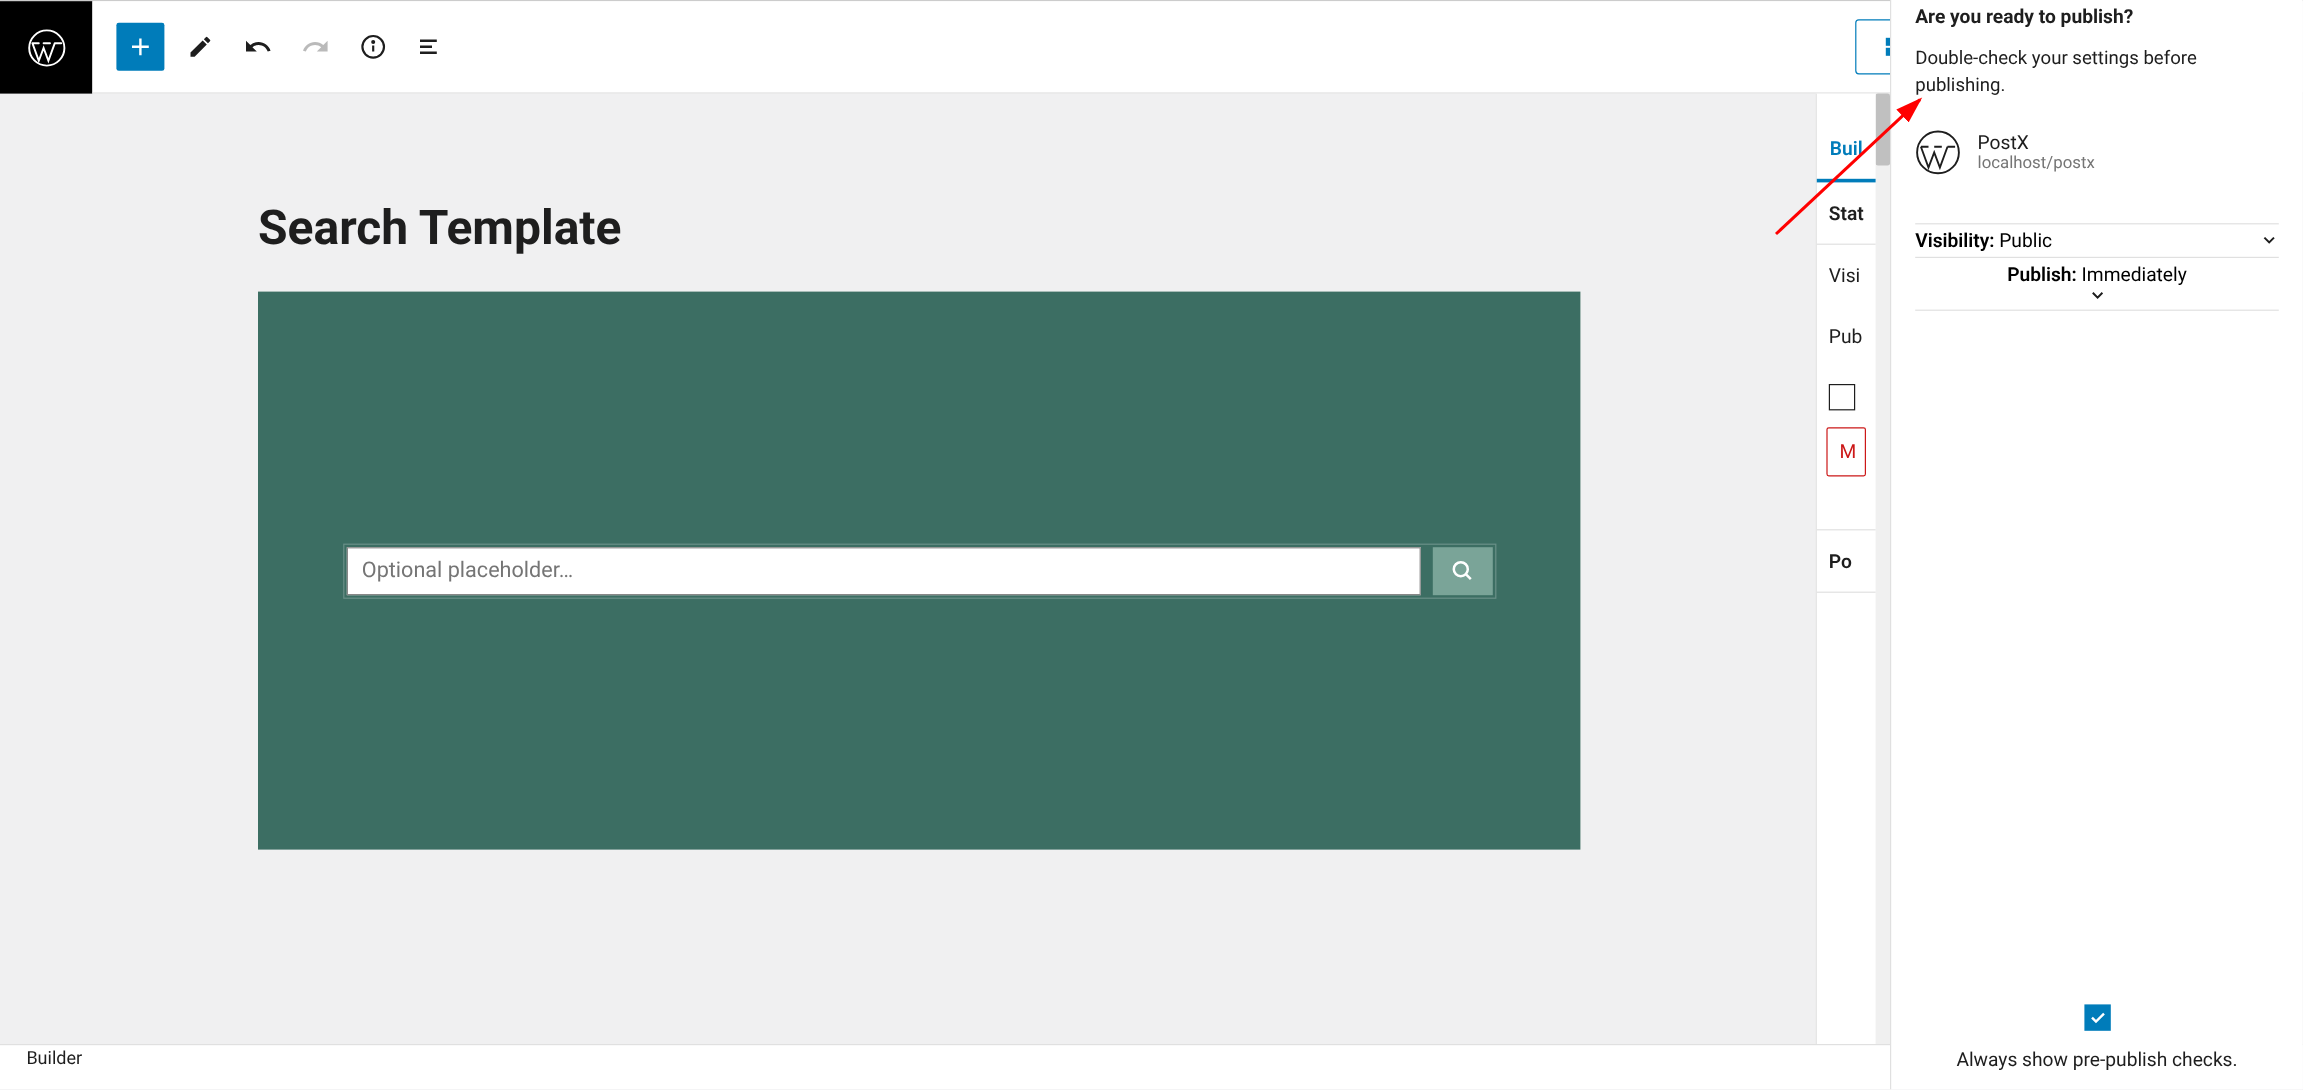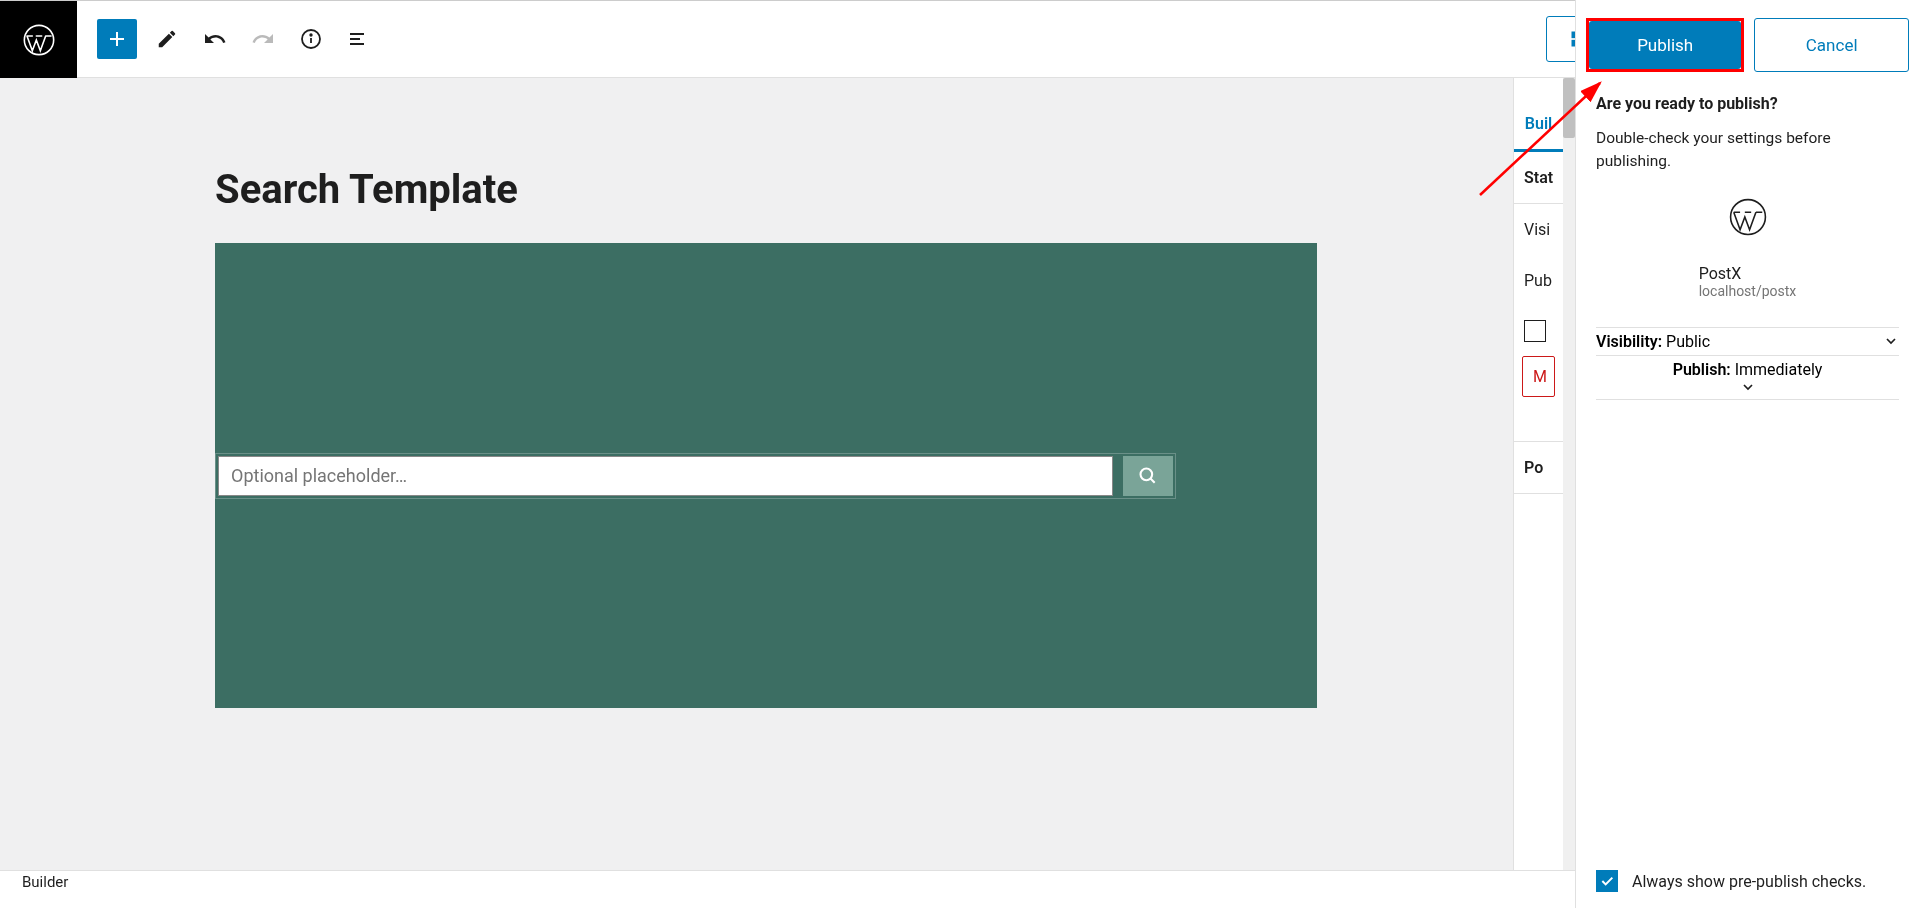--- a/index.html
+++ b/index.html
@@ -14,21 +14,21 @@
 .toolbar-left { display: flex; align-items: center; gap: 12px; }
 .add-btn { width: 40px; height: 40px; background: #007cba; color: #fff; display: flex; align-items: center; justify-content: center; cursor: pointer; border-radius: 2px; }
 .tool-icon { width: 36px; height: 36px; display: flex; align-items: center; justify-content: center; cursor: pointer; color: #1e1e1e; }
 .toolbar-right { margin-left: auto; display: flex; align-items: center; gap: 18px; }
 .btn-outline { border: 1.5px solid #007cba; color: #007cba; background: #fff; padding: 12px 22px; border-radius: 3px; font-size: 17px; font-weight: 500; cursor: pointer; display: flex; align-items: center; gap: 10px; }
 .btn-outline svg { width: 20px; height: 20px; }
 
 .editor-area { position: absolute; top: 78px; left: 0; right: 0; bottom: 24px; overflow: auto; }
 .editor-content { padding: 88px 215px; }
 .page-title { font-size: 40px; font-weight: 700; color: #1e1e1e; margin-bottom: 30px; }
-.search-block { background: #3c6e63; width: 1102px; height: 465px; display: flex; align-items: center; justify-content: flex-start; margin-top: 11px; }
+.search-block { background: #3c6e63; width: 1102px; height: 465px; display: flex; align-items: center; justify-content: center; margin-top: 11px; }
 .search-form { display: flex; gap: 10px; border: 1px solid #6a9088; padding: 2px; }
 .search-input { width: 895px; height: 40px; border: 1px solid #888; padding: 0 12px; font-size: 18px; color: #666; background: #fff; }
 .search-btn { width: 50px; height: 40px; background: #7aa498; border: none; display: flex; align-items: center; justify-content: center; cursor: pointer; }
 
 .sidebar-peek { position: absolute; top: 78px; right: 356px; width: 50px; bottom: 24px; background: #fff; border-left: 1px solid #e0e0e0; padding-top: 20px; }
 .peek-item { padding: 16px 10px; font-size: 16px; color: #1e1e1e; border-bottom: 1px solid #e0e0e0; white-space: nowrap; overflow: hidden; }
 .peek-item.active { border-bottom: 3px solid #007cba; color: #007cba; font-weight: 600; text-align: center; }
 .peek-checkbox { width: 22px; height: 22px; border: 1.5px solid #1e1e1e; margin: 14px 10px; }
 .peek-move { border: 1.5px solid #cc1818; color: #cc1818; margin: 14px 8px; padding: 10px; font-size: 16px; border-radius: 2px; overflow: hidden; }
 
@@ -36,29 +36,29 @@
 .scrollbar-thumb { background: #c0c0c0; width: 100%; height: 60px; border-radius: 2px; }
 
 .publish-panel { position: absolute; top: 0; right: 0; width: 344px; height: 100%; background: #fff; border-left: 1px solid #e0e0e0; z-index: 10; }
 .panel-top { display: flex; padding: 18px 10px; gap: 10px; }
 .publish-btn { flex: 1.1; background: #007cba; color: #fff; border: none; padding: 14px; font-size: 17px; border-radius: 3px; cursor: pointer; }
 .publish-btn-wrap { border: 3px solid #ff0000; padding: 0; }
 .cancel-btn { flex: 0.9; background: #fff; color: #007cba; border: 1.5px solid #007cba; padding: 14px; font-size: 17px; border-radius: 3px; cursor: pointer; }
 .panel-body { padding: 4px 20px 20px 20px; }
 .panel-heading { font-size: 16px; font-weight: 700; color: #1e1e1e; margin-bottom: 14px; }
 .panel-desc { font-size: 15.5px; color: #1e1e1e; margin-bottom: 24px; line-height: 1.5; }
-.site-row { display: flex; align-items: center; gap: 28px; margin-bottom: 28px; flex-direction: column; }
+.site-row { display: flex; align-items: center; gap: 14px; margin-bottom: 40px; }
 .site-icon { width: 38px; height: 38px; }
 .site-name { font-size: 16px; color: #1e1e1e; }
 .site-url { font-size: 14px; color: #757575; }
 .setting-row { display: flex; justify-content: space-between; align-items: center; padding: 4px 0; border-top: 1px solid #e0e0e0; cursor: pointer; }
 .setting-row:last-of-type { border-bottom: 1px solid #e0e0e0; flex-direction: column; }
 .setting-label { font-size: 16px; }
 .setting-label strong { font-weight: 600; }
-.panel-footer { position: absolute; bottom: 16px; left: 20px; right: 20px; display: flex; align-items: center; gap: 14px; }
+.panel-footer { position: absolute; bottom: 16px; left: 20px; right: 20px; display: flex; align-items: center; gap: 14px; flex-direction: column; }
 .footer-check { width: 22px; height: 22px; background: #007cba; display: flex; align-items: center; justify-content: center; color: #fff; }
 .footer-text { font-size: 16px; color: #1e1e1e; }
 
 .red-arrow { position: absolute; top: 75px; left: 1470px; pointer-events: none; z-index: 20; }
 
 .status-bar { position: absolute; bottom: 0; left: 0; right: 0; height: 38px; background: #fff; border-top: 1px solid #e0e0e0; padding: 2px 22px; font-size: 15px; color: #1e1e1e; }
 </style>
 </head>
 <body>
 
@@ -153,26 +153,20 @@
   <div class="peek-item" style="font-weight:600">Stat</div>
   <div class="peek-item" style="border:none">Visi</div>
   <div class="peek-item" style="border:none">Pub</div>
   <div class="peek-checkbox"></div>
   <div class="peek-move">M</div>
   <div style="height:30px"></div>
   <div class="peek-item" style="font-weight:600;border-top:1px solid #e0e0e0">Po</div>
 </div>
 
 <div class="publish-panel">
-  <div class="panel-top">
-    <div class="publish-btn-wrap" style="flex:1.1;display:flex">
-      <button class="publish-btn" style="flex:1">Publish</button>
-    </div>
-    <button class="cancel-btn">Cancel</button>
-  </div>
   <div class="panel-body">
     <div class="panel-heading">Are you ready to publish?</div>
     <div class="panel-desc">Double-check your settings before publishing.</div>
     <div class="site-row">
       <svg class="site-icon" viewBox="0 0 24 24" fill="none" stroke="#1e1e1e" stroke-width="1">
           <circle cx="12" cy="12" r="11"></circle>
           <path d="M3 9l4 11 3-8 3 8 4-11M3 9h4M17 9h4M10 9h4"></path>
         </svg>
       <div>
         <div class="site-name">PostX</div>

